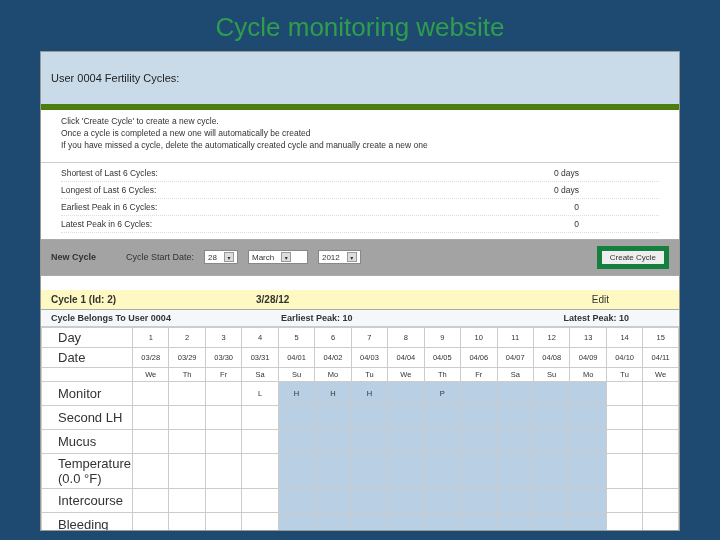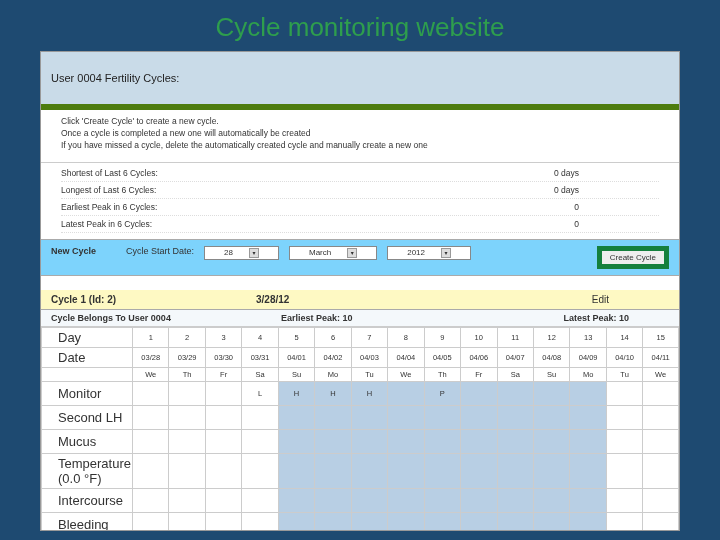--- a/index.html
+++ b/index.html
@@ -42,31 +42,31 @@
     border-bottom: 1px solid #ccc;
   }
   .stats { padding: 2px 20px 6px 20px; }
   .stat-row {
     display: flex; justify-content: space-between;
     padding: 3px 0; font-size: 8.5px;
     border-bottom: 1px dotted #ddd;
   }
   .stat-row span:last-child { padding-right: 80px; }
   .newcycle {
-    background: #7dd3fc;
+    background: #a3a3a3;
     padding: 6px 10px;
-    display: flex; align-items: flex-start; gap: 10px;
+    display: flex; align-items: center; gap: 10px;
     border-top: 1px solid #aaa; border-bottom: 1px solid #aaa;
     font-size: 9px;
   }
   .newcycle .lbl { font-weight: bold; margin-right: 20px; }
   .sel {
     background: #fff; border: 1px solid #888;
-    padding: 1px 19px; font-size: 8px;
-    display: inline-flex; align-items: center; gap: 16px;
+    padding: 1px 3px; font-size: 8px;
+    display: inline-flex; align-items: center; gap: 7px;
   }
   .sel .arrow {
     background: #ddd; border: 1px solid #999;
     width: 10px; height: 10px;
     display: inline-flex; align-items: center; justify-content: center;
     font-size: 6px;
   }
   .btn {
     background: #eee; border: 5px solid #15803d;
     padding: 2px 8px; font-size: 8px;

